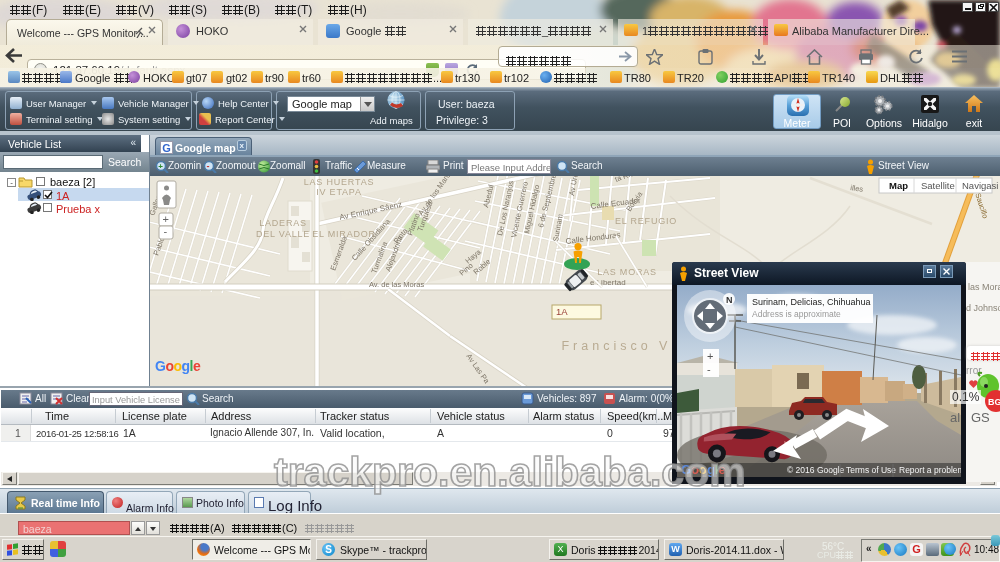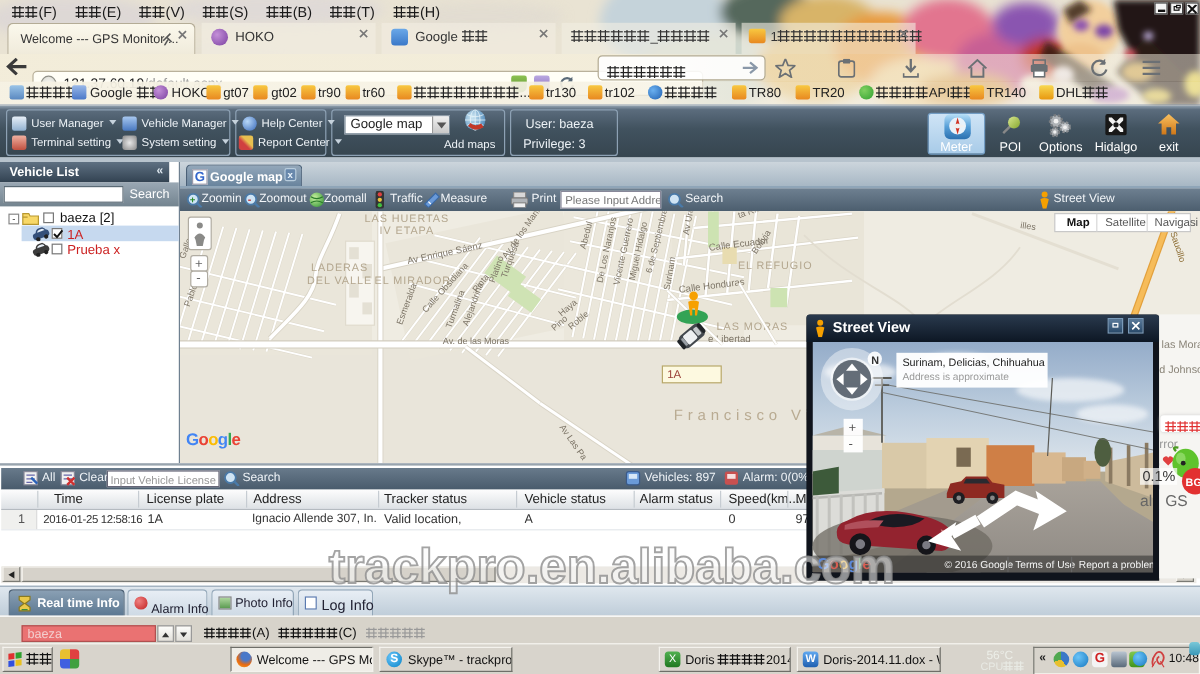--- a/index.html
+++ b/index.html
@@ -22,21 +22,21 @@
 #urlbar{position:absolute;left:27px;top:14px;width:559px;height:21px;background:#fffef6;border:1px solid #b9b19b;border-radius:4px;font-size:11.5px;color:#222}
 #searchbox{position:absolute;left:498px;top:1px;width:140px;height:21px;background:rgba(255,255,255,0.88);border:1px solid #b3ab93;border-radius:4px}
 .winbtn{position:absolute;top:2px;width:11px;height:10px;background:#f4f4f4;border:1px solid #444;color:#111;font-size:8px;line-height:8px;text-align:center;font-weight:bold;z-index:4}
 #apph{left:0;top:88px;width:1000px;height:43px;background:linear-gradient(#93a2b0 0,#5b6c7d 8%,#41525f 45%,#36454f 100%)}
 .hpanel{position:absolute;border:1px solid #8da1b4;border-radius:3px;top:3px;height:39px}
 .hitem{position:absolute;color:#eef3f7;font-size:9.5px;white-space:nowrap}
 .tri{display:inline-block;width:0;height:0;border-left:3.5px solid transparent;border-right:3.5px solid transparent;border-top:4px solid #c6d2dc;vertical-align:2px;margin-left:2px}
 .hic{position:absolute;width:12px;height:12px;border-radius:2px}
 .rbtn{position:absolute;text-align:center;color:#fff;font-size:10.5px}
 #lpanel{left:0;top:135px;width:150px;height:251px;background:#fff;border-right:1px solid #6f8090}
-#vlhead{position:absolute;left:0;top:0;width:141px;height:17px;background:linear-gradient(#5e7082,#324251);color:#fff;font-size:10.5px;font-weight:bold}
+#vlhead{position:absolute;left:0;top:0;width:141px;height:17px;background:linear-gradient(#5e7082,#324251);color:#fff;font-size:10.5px;font-weight:normal}
 #vlsearch{position:absolute;left:0;top:17px;width:149px;height:20px;background:linear-gradient(#9aa8b4,#73848f)}
 #autobar{position:absolute;left:0;top:185px;width:149px;height:18px;background:linear-gradient(#6c7d8c,#47596a);color:#fff;font-size:9.5px}
 #btnstrip{position:absolute;left:0;top:203px;width:149px;height:48px;background:#e6e4de;border-top:1px solid #b6b4ae}
 .gbtn{position:absolute;top:7px;height:23px;background:linear-gradient(#fefefd,#e6e4e0);border:1px solid #8a8a86;border-radius:3px;font-size:11px;color:#222;text-align:center;line-height:21px}
 .cb{position:absolute;width:9px;height:9px;background:#fff;border:1px solid #777}
 #mtabs{left:150px;top:135px;width:850px;height:22px;background:linear-gradient(#ccd5dc,#a3b4c2)}
 #mtab{position:absolute;left:5px;top:2px;width:97px;height:20px;background:linear-gradient(#93a7ba,#64809a);border:1px solid #4a6077;border-bottom:none;border-radius:4px 4px 0 0;color:#fff;font-size:11px;font-weight:bold}
 #mtbar{left:150px;top:157px;width:850px;height:19px;background:linear-gradient(#6e8091,#4c5e6e);color:#f2f5f8;font-size:10px}
 .mti{position:absolute;top:3px;white-space:nowrap}
 #mapc{left:150px;top:176px;width:850px;height:210px;background:#efece2;overflow:hidden}
@@ -153,20 +153,24 @@
       <span class="x"><svg width="8" height="8">
           <path d="M1,1 L7,7 M7,1 L1,7" stroke="#777" stroke-width="1.4"></path>
         </svg></span>
     </div>
 <div class="btab" style="left:618px;width:145px;background:rgba(242,238,226,0.6)">
  <span style="position:absolute;left:6px;top:5px;width:14px;height:12px;background:linear-gradient(#f8c840,#e88820);border-radius:2px"></span>
  <span style="position:absolute;left:24px;top:6px"><span style="font-size:11px">1</span><span class="z"><b></b><b></b><b></b><b></b><b></b><b></b><b></b><b></b><b></b><b></b><b></b></span></span>
       <span class="x"><svg width="8" height="8">
           <path d="M1,1 L7,7 M7,1 L1,7" stroke="#777" stroke-width="1.4"></path>
         </svg></span>
+    </div>
+<div class="btab" style="left:768px;width:147px;background:rgba(242,238,226,0.6)">
+ <span style="position:absolute;left:6px;top:5px;width:14px;height:12px;background:linear-gradient(#f8c840,#e87820);border-radius:2px"></span>
+ <span style="position:absolute;left:24px;top:6px">Alibaba Manufacturer Dire...</span>
     </div>
 
 <div class="ab" id="addrrow">
  <svg style="position:absolute;left:5px;top:3px" width="18" height="15">
         <path d="M9,1 L2,7.5 L9,14 M2,7.5 L17,7.5" stroke="#3a3a3a" stroke-width="2.6" fill="none"></path>
       </svg>
  <div id="urlbar">
   <span style="position:absolute;left:6px;top:3px;width:13px;height:13px;border-radius:50%;border:1.5px solid #909088;background:radial-gradient(#f8f8f4,#d8d8d0)"></span>
   <span style="position:absolute;left:25px;top:4px">121.37.60.19<span style="color:#999">/default.aspx</span></span>
   <span style="position:absolute;left:398px;top:3px;width:13px;height:14px;background:linear-gradient(#8cc152,#5a9030);border-radius:2px 2px 5px 5px"></span>
@@ -934,21 +938,21 @@
   <span style="position:absolute;left:23px;top:5px">Real time Info</span>
     </div>
  <div class="itab" style="left:106px;width:67px;background:linear-gradient(#e8eef5,#cdd9e4);color:#223;font-size:10.5px">
   <span style="position:absolute;left:5px;top:5px;width:11px;height:11px;border-radius:50%;background:radial-gradient(circle at 35% 35%,#f08080,#c02020)"></span>
   <span style="position:absolute;left:19px;top:10px">Alarm Info</span>
     </div>
  <div class="itab" style="left:176px;width:69px;background:linear-gradient(#e8eef5,#cdd9e4);color:#223;font-size:10.5px">
   <span style="position:absolute;left:5px;top:5px;width:11px;height:11px;background:linear-gradient(#b0d8a0,#5a9a50);border:1px solid #888"></span>
   <span style="position:absolute;left:19px;top:5px">Photo Info</span>
     </div>
- <div class="itab" style="left:248px;width:63px;background:linear-gradient(#e8eef5,#cdd9e4);color:#223;font-size:12px">
+ <div class="itab" style="left:248px;width:63px;background:linear-gradient(#e8eef5,#cdd9e4);color:#223;font-size:15px">
   <span style="position:absolute;left:5px;top:5px;width:10px;height:11px;background:#fff;border:1px solid #5a7ab0"></span>
   <span style="position:absolute;left:19px;top:5px">Log Info</span>
     </div>
 </div>
 
 <div class="ab" id="findbar">
  <span style="position:absolute;left:18px;top:7px;width:112px;height:14px;background:#ea7272;border:1px solid #b05050">
       <i style="position:absolute;left:4px;top:1px;font-style:normal;color:#f3cfcf;font-size:10.5px">baeza</i>
     </span>
  <span style="position:absolute;left:131px;top:7px;width:14px;height:14px;background:linear-gradient(#fdfdfb,#e2e0da);border:1px solid #999;">

